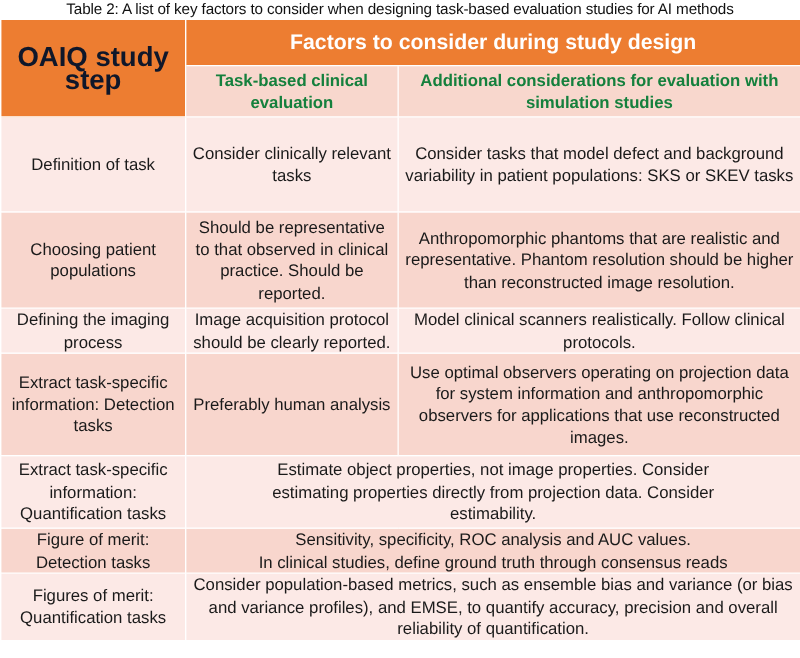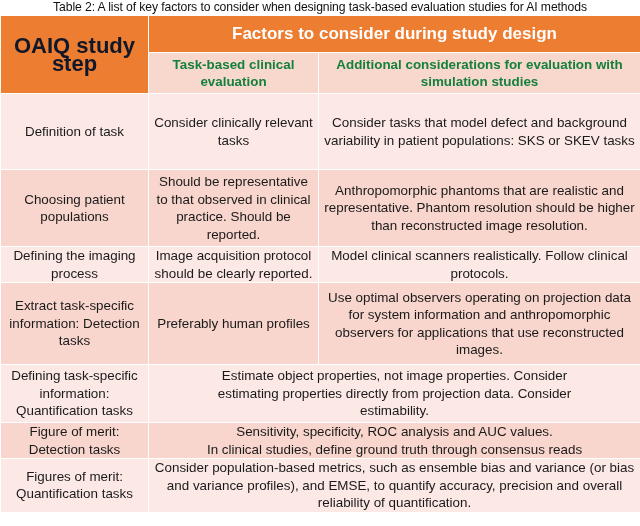--- a/index.html
+++ b/index.html
@@ -44,25 +44,25 @@
     <td>Should be representative to that observed in clinical practice. Should be reported.</td>
     <td>Anthropomorphic phantoms that are realistic and representative. Phantom resolution should be higher than reconstructed image resolution.</td>
   </tr>
   <tr class="light" style="height:28px">
     <td>Defining the imaging process</td>
     <td>Image acquisition protocol should be clearly reported.</td>
     <td>Model clinical scanners realistically. Follow clinical protocols.</td>
   </tr>
   <tr class="dark" style="height:82px">
     <td>Extract task-specific information: Detection tasks</td>
-    <td>Preferably human profiles</td>
+    <td>Preferably human analysis</td>
     <td>Use optimal observers operating on projection data for system information and anthropomorphic observers for applications that use reconstructed images.</td>
   </tr>
   <tr class="light" style="height:58px">
-    <td>Defining task-specific information: Quantification tasks</td>
+    <td>Extract task-specific information: Quantification tasks</td>
     <td colspan="2" style="padding:0 60px">Estimate object properties, not image properties. Consider estimating properties directly from projection data. Consider estimability.</td>
   </tr>
   <tr class="dark" style="height:24px">
     <td>Figure of merit: Detection tasks</td>
     <td colspan="2">
       <div>Sensitivity, specificity, ROC analysis and AUC values.</div>
       <div>In clinical studies, define ground truth through consensus reads</div>
     </td>
   </tr>
   <tr class="light" style="height:44px">

